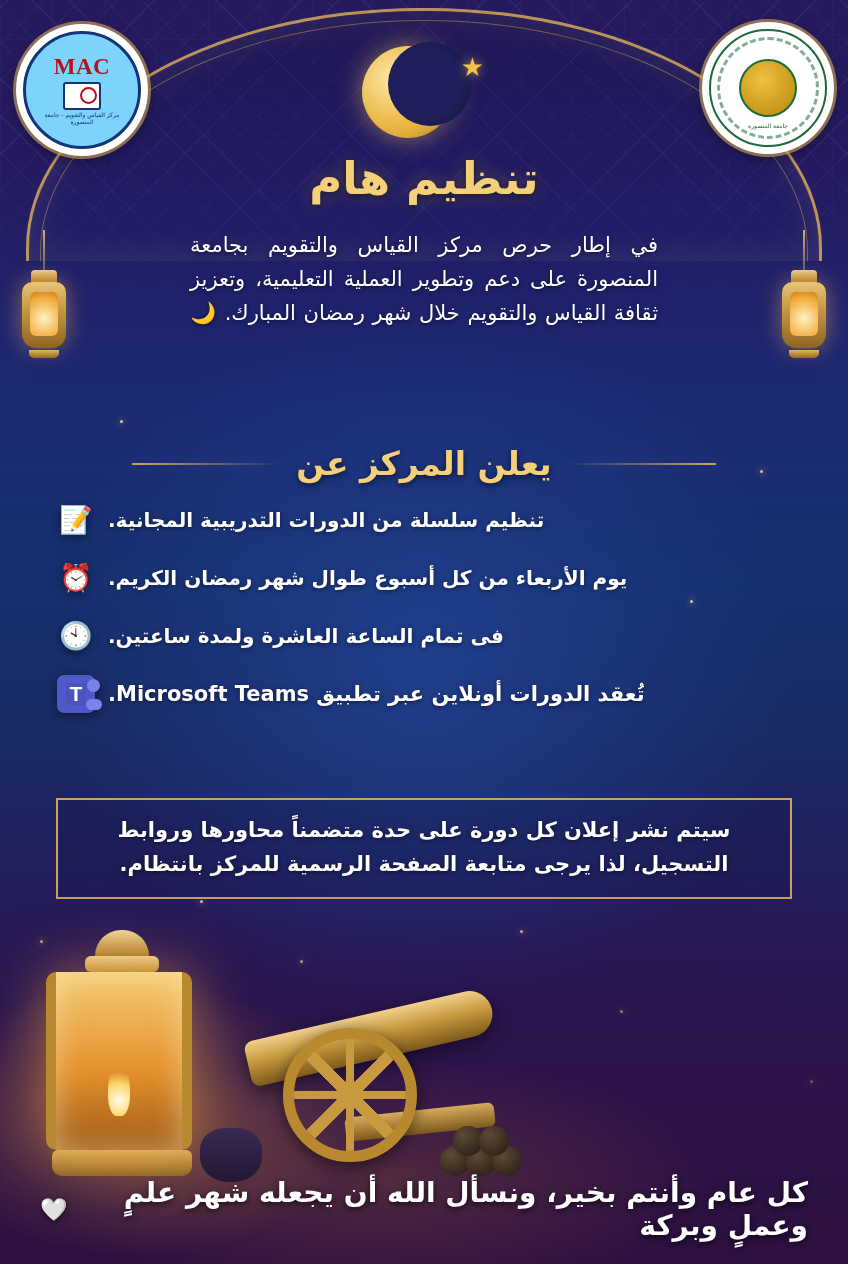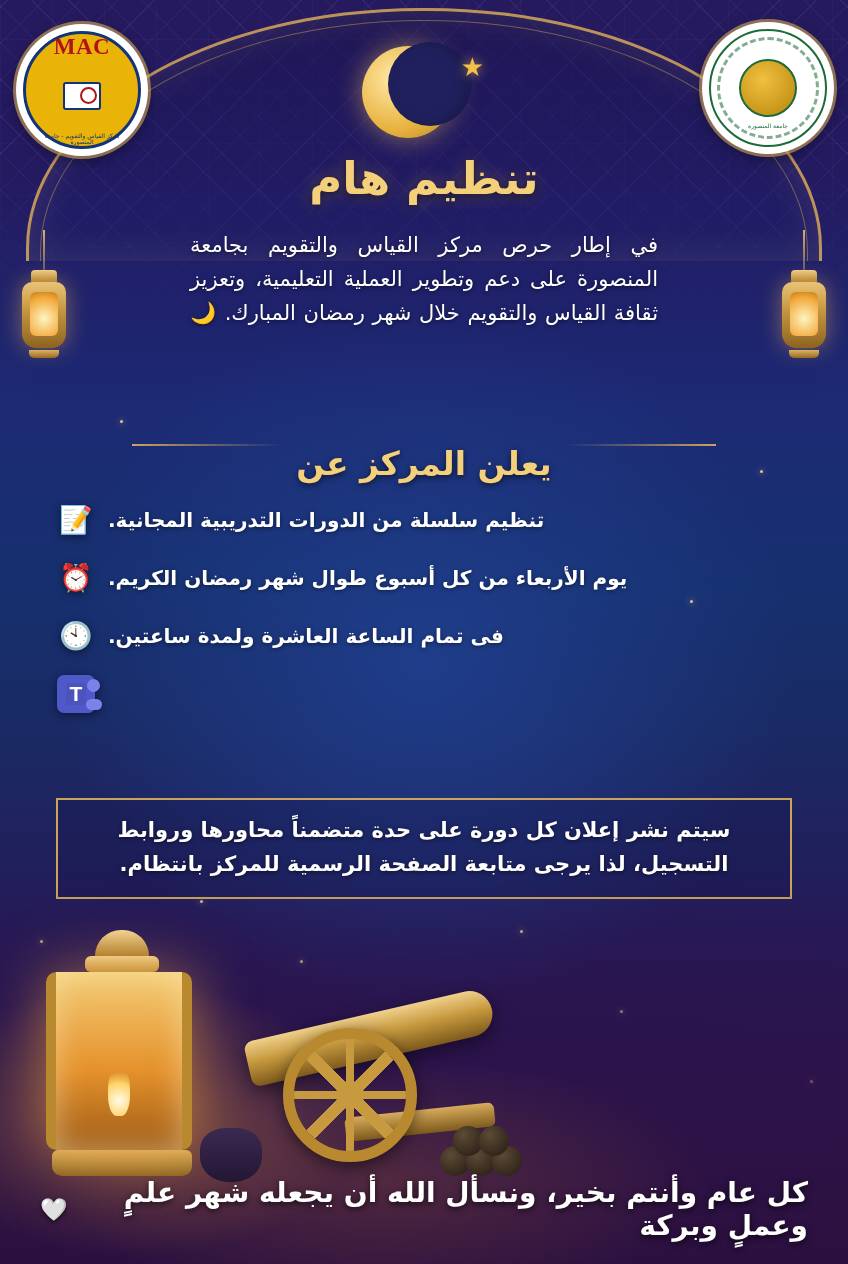--- a/index.html
+++ b/index.html
@@ -75,23 +75,23 @@
     border-radius: 50%;
     background: #ffffff;
     box-shadow: 0 0 0 3px rgba(214,170,90,.6), 0 4px 14px rgba(0,0,0,.45);
     display: flex; align-items: center; justify-content: center;
     overflow: hidden;
   }
   .logo.left { left: 16px; top: 24px; }
   .logo.right { right: 14px; top: 22px; }
   .logo-mac-inner {
     width: 112px; height: 112px; border-radius: 50%;
-    background: #eab308;
+    background: #7dd3fc;
     border: 3px solid #12357a;
-    display: flex; flex-direction: column; align-items: center; justify-content: space-between;
+    display: flex; flex-direction: column; align-items: center; justify-content: center;
   }
   .logo-mac-text {
     font-size: 23px; font-weight: 700; color: #b3121b; letter-spacing: .5px;
     font-family: "Liberation Serif", serif;
   }
   .logo-mac-sub {
     font-size: 6px; color: #12357a; text-align: center; line-height: 1.1; max-width: 92px; margin-top: 2px;
   }
   .logo-mac-mark {
     width: 34px; height: 24px; margin-top: 2px;
@@ -193,21 +193,21 @@
     text-align: justify;
     text-align-last: justify;
     font-size: 21px; font-weight: 400; line-height: 1.62;
     color: #ffffff;
     text-shadow: 0 1px 4px rgba(0,0,0,.55);
   }
   .intro .moon { color: #f2c35c; }
 
   .section-head {
     position: absolute; top: 444px; left: 0; right: 0;
-    display: flex; justify-content: center; gap: 14px;
+    display: flex; align-items: center; justify-content: center; gap: 14px;
   }
   .section-head .rule {
     height: 2px; width: 150px;
     background: linear-gradient(90deg, rgba(214,170,90,0), rgba(214,170,90,.95));
   }
   .section-head .rule.rev {
     background: linear-gradient(90deg, rgba(214,170,90,.95), rgba(214,170,90,0));
   }
   .section-head .txt {
     font-size: 33px; font-weight: 700; color: #f4d07a;
@@ -456,20 +456,21 @@
       <span class="txt">يوم الأربعاء من كل أسبوع طوال شهر رمضان الكريم.</span>
       <span class="ico">⏰</span>
     </div>
 
     <div class="bullet">
       <span class="txt">فى تمام الساعة العاشرة ولمدة ساعتين.</span>
       <span class="ico">🕙</span>
     </div>
 
     <div class="bullet teams">
+      <span class="txt">تُعقد الدورات أونلاين عبر تطبيق Microsoft Teams.</span>
       <span class="ico">
         <span class="teams-badge">
           <span class="t">T</span>
           <span class="p1"></span>
           <span class="p2"></span>
         </span>
       </span>
     </div>
 
   </div>

